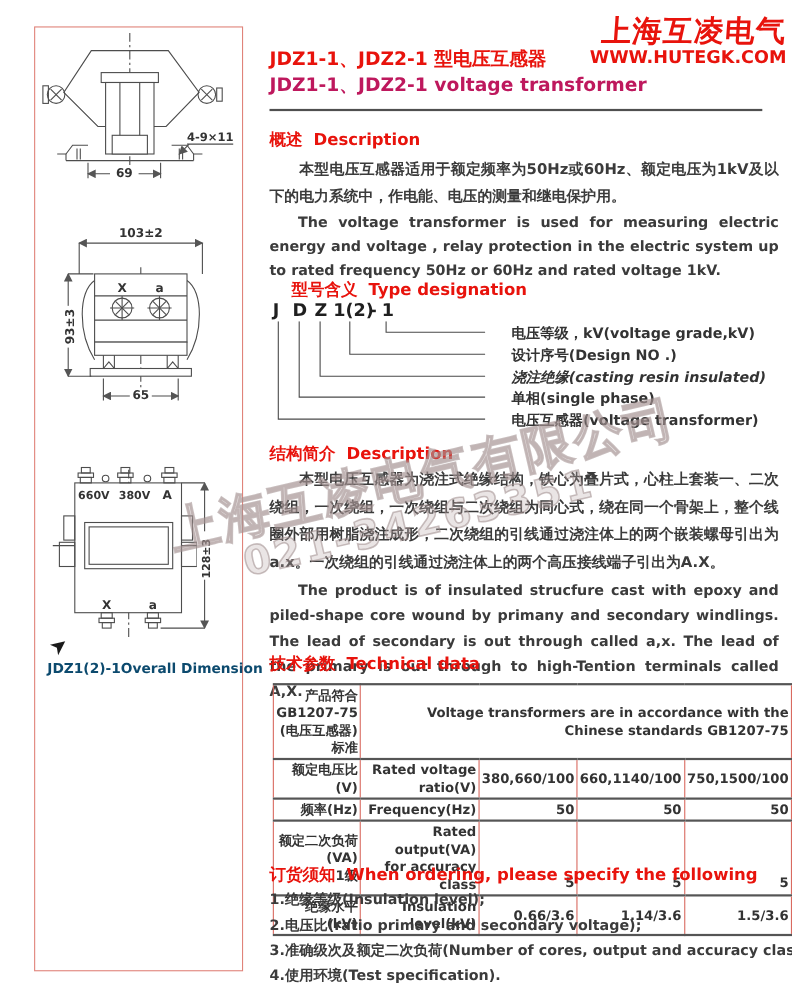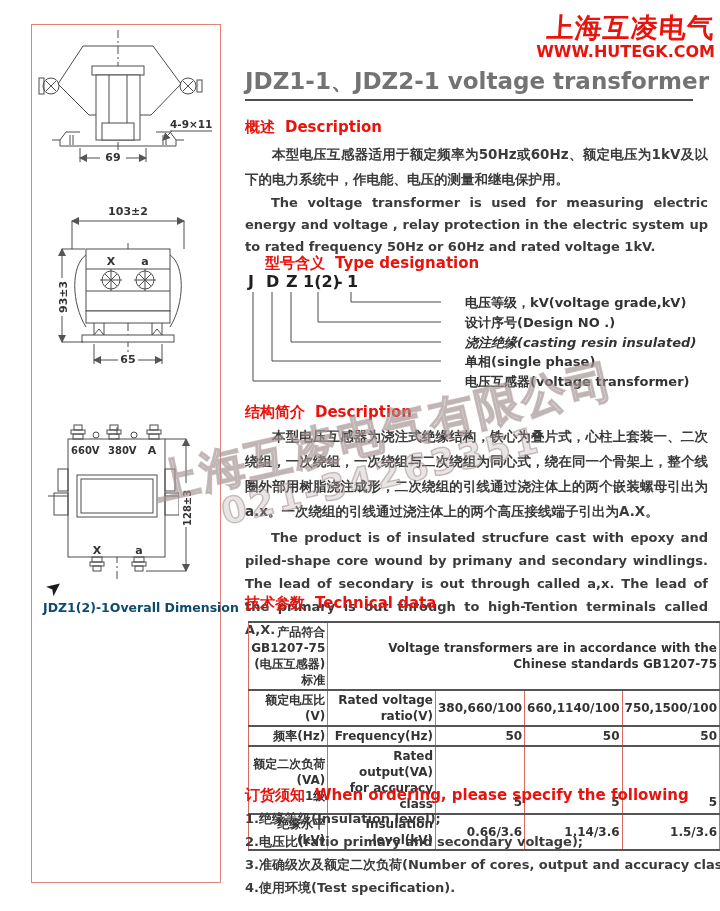--- a/index.html
+++ b/index.html
@@ -4,21 +4,21 @@
 <style>
   html,body{margin:0;padding:0;background:#fff;}
   .page{position:relative;width:720px;height:911px;background:#ffffff;overflow:hidden;
         font-family:"DejaVu Sans",sans-serif;}
   .abs{position:absolute;}
   
   .brand{position:absolute;right:5px;top:10px;font-size:27px;font-weight:bold;color:#e8130c;
          letter-spacing:1px;transform:skewX(-4deg);white-space:nowrap;}
   .site{position:absolute;right:5px;top:42px;font-size:16px;font-weight:bold;color:#e8130c;white-space:nowrap;}
   .title-zh{position:absolute;left:245px;top:42px;font-size:17px;font-weight:bold;color:#e8130c;white-space:nowrap;}
-  .title-en{position:absolute;left:245px;top:66px;font-size:23px;font-weight:bold;color:#737373;white-space:nowrap;}
+  .title-en{position:absolute;left:245px;top:66px;font-size:17px;font-weight:bold;color:#be185d;white-space:nowrap;}
   .head-rule{position:absolute;left:245px;top:99px;width:448px;border-top:2px solid #4f4f4f;}
   
   .sec-head{position:absolute;display:flex;gap:10px;font-size:15px;font-weight:bold;color:#e8130c;white-space:nowrap;}
   
   .para{position:absolute;font-weight:bold;color:#3b3b3b;text-align:justify;text-indent:2em;}
   #desc-zh{left:245px;top:142px;width:463px;font-size:13.5px;line-height:25px;}
   #desc-en{left:245px;top:192px;width:463px;font-size:13px;line-height:22px;}
   #cons-zh{left:245px;top:424px;width:463px;font-size:13.5px;line-height:25px;}
   #cons-en{left:245px;top:526px;width:463px;font-size:13px;line-height:23px;}
   
@@ -214,20 +214,21 @@
     <text x="99" y="131" font-size="11" text-anchor="middle">a</text>
     <rect x="139" y="60" width="14" height="44" fill="#fff"></rect>
     <text transform="translate(151,103) rotate(-90)" font-size="10">128±3</text>
   </svg>
 
   <div class="cursor-icon">➤</div>
   <div class="dim-caption">JDZ1(2)-1Overall Dimension</div>
 
   <div class="brand">上海互凌电气</div>
   <div class="site">WWW.HUTEGK.COM</div>
+  <div class="title-zh">JDZ1-1、JDZ2-1 型电压互感器</div>
   <div class="title-en">JDZ1-1、JDZ2-1 voltage transformer</div>
   <div class="head-rule"></div>
 
   <div class="sec-head" style="left:245px;top:118px;">
     <span>概述</span>
     <span>Description</span>
   </div>
   <div id="desc-zh" class="para">本型电压互感器适用于额定频率为50Hz或60Hz、额定电压为1kV及以下的电力系统中，作电能、电压的测量和继电保护用。</div>
   <div id="desc-en" class="para">The voltage transformer is used for measuring electric energy and voltage , relay protection in the electric system up to rated frequency 50Hz or 60Hz and rated voltage 1kV.</div>
 

